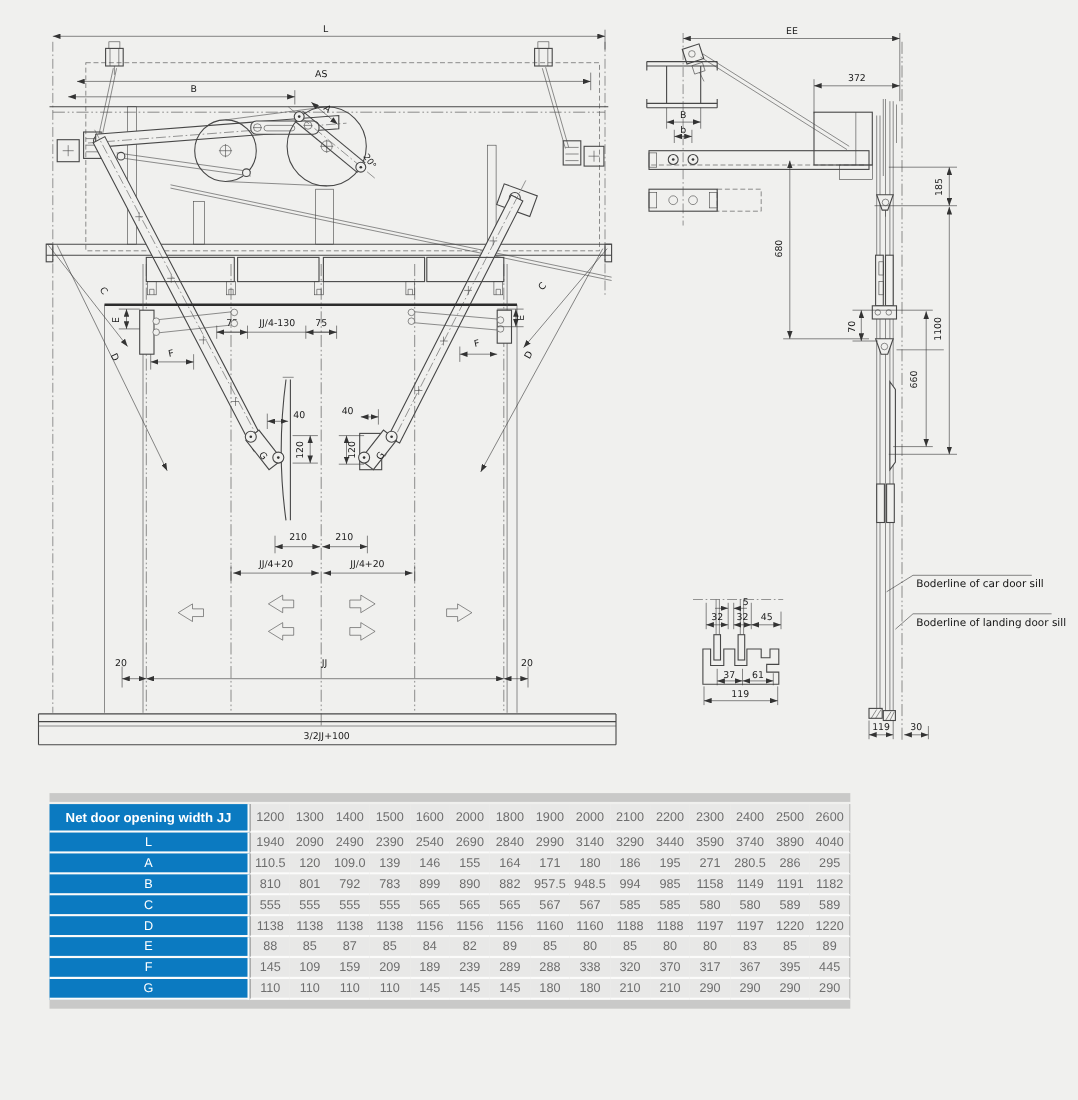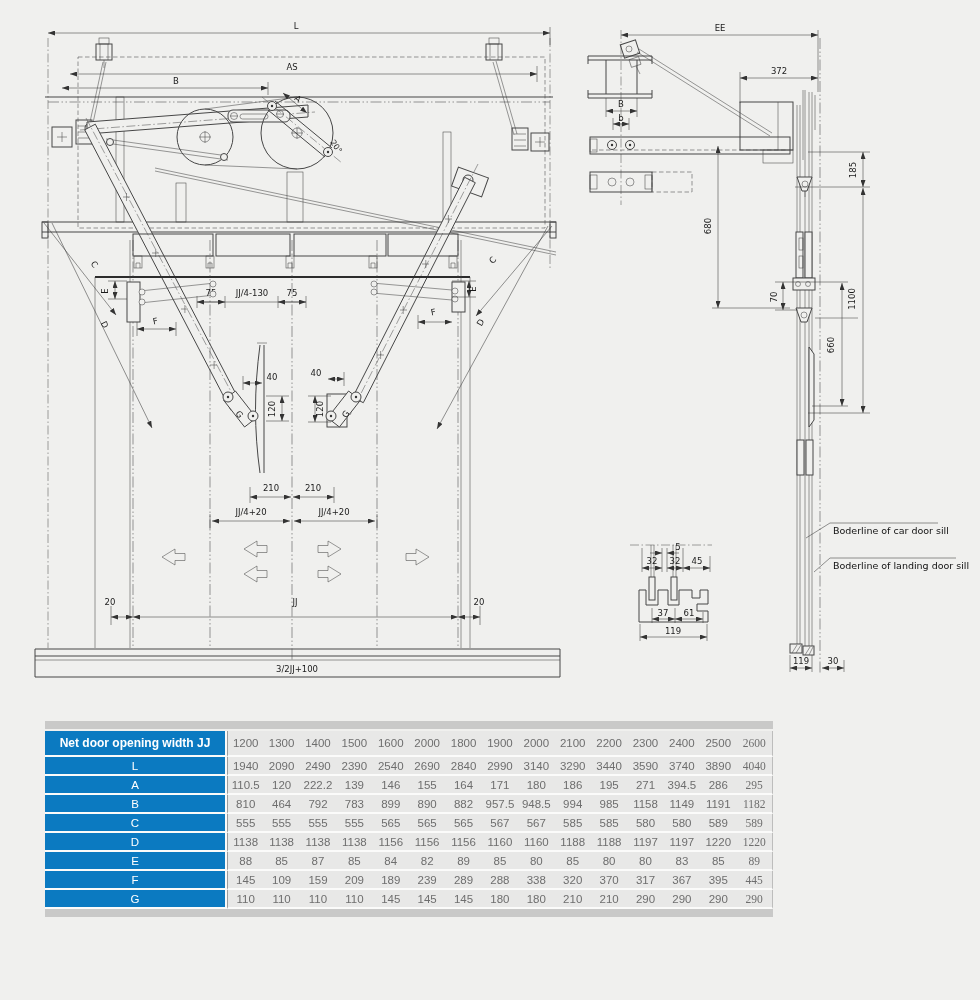--- a/index.html
+++ b/index.html
@@ -27,21 +27,21 @@
   .bar { height:8px; background:#c9c9c8; }
   .bar.top { margin-bottom:2px; }
   table.spec { border-collapse:separate; border-spacing:0; width:100%; table-layout:fixed; }
   table.spec td { height:17px; text-align:center; vertical-align:middle;
     font-size:11.5px; padding:0; border-bottom:2px solid #fbfbfa; overflow:hidden; }
   tr.head-row td { height:24px; }
   td.lbl { background:var(--accent,#0b7ac1); color:#ffffff; border-right:2px solid #fbfbfa; }
   tr.head-row td.lbl { font-weight:bold; font-size:12px; }
   td.val { background:#e8e8e7; color:#6e6e6e; }
   td.val.first { border-left:1px solid #9c9c9c;margin-top:22px; }
-  td.val.last { border-right:1px solid #bdbdbc;font-family:Liberation Serif, serif; }
+  td.val.last { border-right:1px solid #bdbdbc; }
 </style>
 </head>
 <body>
 
 <div id="drawing-area">
 <svg width="980" height="716" viewBox="0 0 980 716">
   <defs>
     <marker id="mA" viewBox="0 0 7 5" refX="7" refY="2.5" markerWidth="7" markerHeight="5" orient="auto-start-reverse" markerUnits="userSpaceOnUse">
       <path d="M0,0 L7,2.5 L0,5 Z" fill="#333"></path>
     </marker>
@@ -580,38 +580,38 @@
           <td class="val">3440</td>
           <td class="val">3590</td>
           <td class="val">3740</td>
           <td class="val">3890</td>
           <td class="val last">4040</td>
         </tr>
         <tr>
           <td class="lbl">A</td>
           <td class="val first">110.5</td>
           <td class="val">120</td>
-          <td class="val">222.2</td>
+          <td class="val">109.0</td>
           <td class="val">139</td>
           <td class="val">146</td>
           <td class="val">155</td>
           <td class="val">164</td>
           <td class="val">171</td>
           <td class="val">180</td>
           <td class="val">186</td>
           <td class="val">195</td>
           <td class="val">271</td>
-          <td class="val">394.5</td>
+          <td class="val">280.5</td>
           <td class="val">286</td>
           <td class="val last">295</td>
         </tr>
         <tr>
           <td class="lbl">B</td>
           <td class="val first">810</td>
-          <td class="val">464</td>
+          <td class="val">801</td>
           <td class="val">792</td>
           <td class="val">783</td>
           <td class="val">899</td>
           <td class="val">890</td>
           <td class="val">882</td>
           <td class="val">957.5</td>
           <td class="val">948.5</td>
           <td class="val">994</td>
           <td class="val">985</td>
           <td class="val">1158</td>

